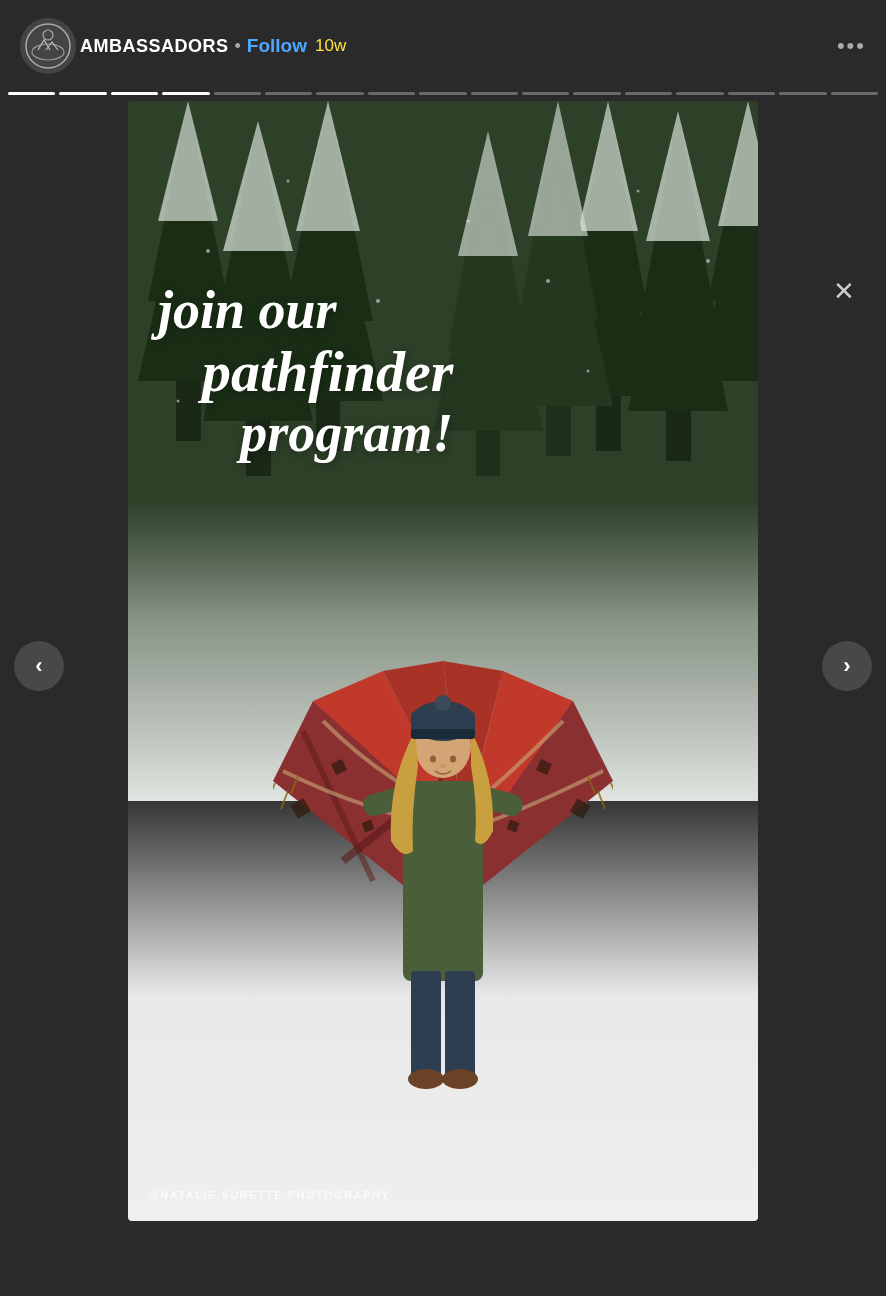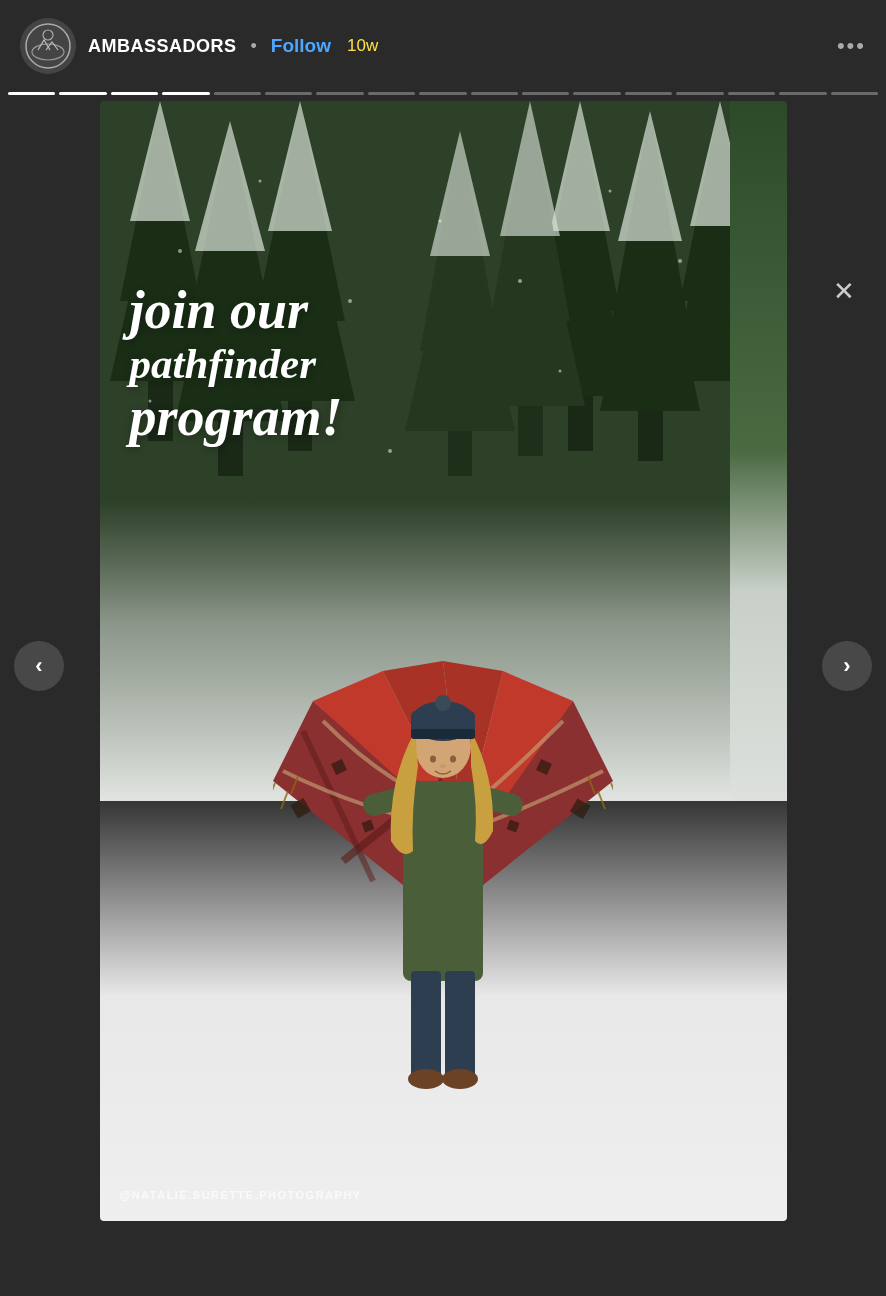--- a/index.html
+++ b/index.html
@@ -10,21 +10,21 @@
       background: #2a2a2a;
       font-family: -apple-system, BlinkMacSystemFont, 'Segoe UI', sans-serif;
       overflow: hidden;
       position: relative;
     }
 
     .header {
       display: flex;
       align-items: center;
       padding: 18px 20px;
-      gap: 12px;
+      gap: 4px;
       background: #2a2a2a;
     }
 
     .avatar {
       width: 56px;
       height: 56px;
       border-radius: 50%;
       background: #444;
       display: flex;
       align-items: center;
@@ -89,21 +89,21 @@
     .progress-segment.active {
       background: #ffffff;
     }
 
     .progress-segment.inactive {
       background: rgba(255,255,255,0.3);
     }
 
     .story-container {
       position: relative;
-      width: 687px;
+      width: 630px;
       height: 1120px;
       margin: 0 auto;
       border-radius: 4px;
       overflow: hidden;
       background: #1a1a1a;
     }
 
     .story-text {
       position: absolute;
       top: 180px;
@@ -115,22 +115,23 @@
       font-weight: 700;
       text-shadow: 1px 2px 8px rgba(0,0,0,0.3);
     }
 
     .story-text .line1 {
       font-size: 54px;
       display: block;
     }
 
     .story-text .line2 {
-      font-size: 43px;
+      font-size: 58px;
       display: block;
+      margin-left: 44px;
     }
 
     .story-text .line3 {
       font-size: 54px;
       display: block;
       text-align: right;
     }
 
     
     .person-figure {

